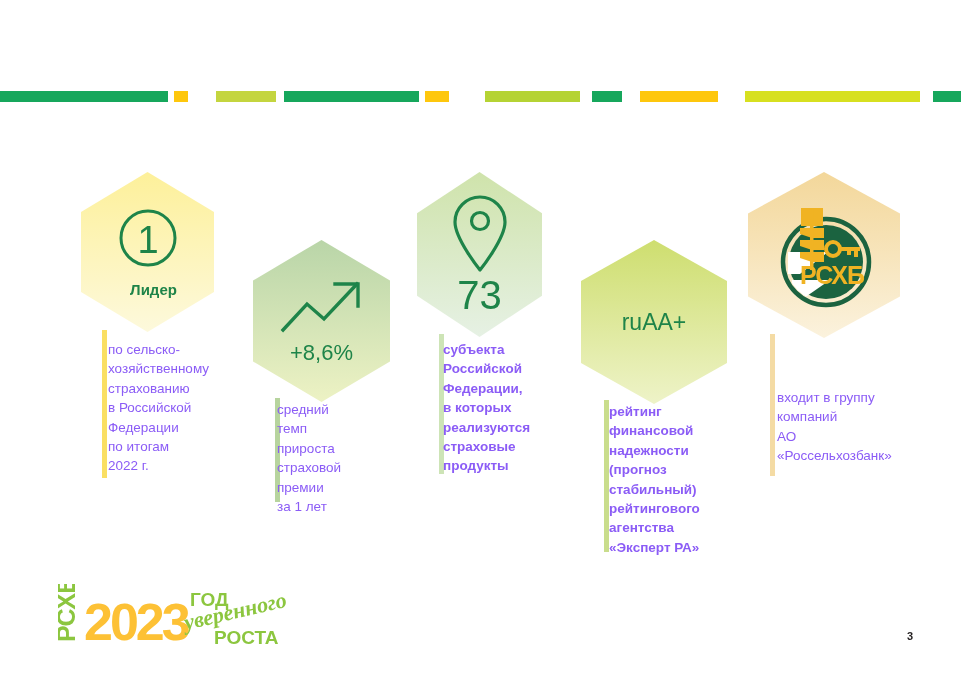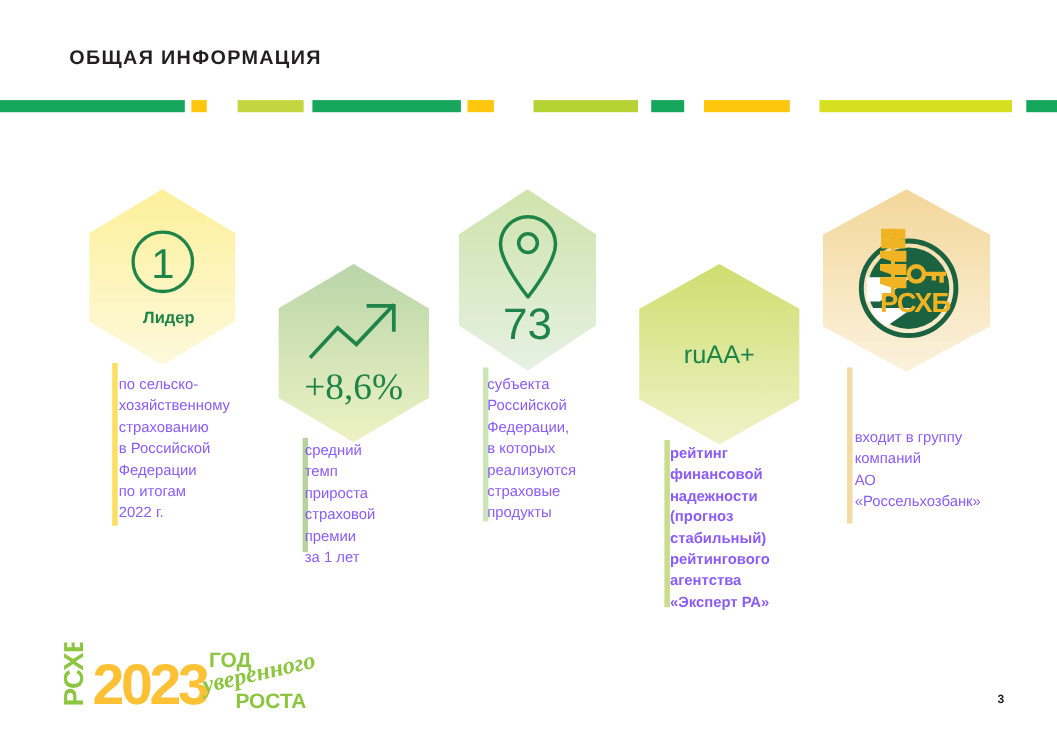--- a/index.html
+++ b/index.html
@@ -41,38 +41,37 @@
     white-space:pre-line;
   }
 
   
   .hex-bignum{
     font-size:40px;color:#1e8449;line-height:1;font-weight:400;
   }
   .hex-label{
     font-size:15px;font-weight:bold;color:#1e8449;margin-top:12px;margin-left:12px;
   }
-  .hex-pct{font-size:34px;color:#1e8449;line-height:1;font-family:Liberation Serif, serif;}
+  .hex-pct{font-size:22px;color:#1e8449;line-height:1;}
   .hex-rating{font-size:23px;color:#1e8449;line-height:1;}
 
   .icon-svg{display:block;}
 
   
   #brand-logo{position:absolute;left:58px;top:584px;width:232px;height:62px;}
   .page-num{
     position:absolute;right:48px;top:630px;
     font-size:11px;font-weight:bold;color:#231f20;
   }
 </style>
 </head>
 <body>
 
 <div id="slide">
 
-  <div class="slide-title">ОБЩАЯ ИНФОРМАЦИЯ</div>
 
   <div class="rule-bar" id="rule-bar">
       <div class="rule-seg" style="left: 0px; width: 168px; background: rgb(22, 167, 92);"></div>
       <div class="rule-seg" style="left: 174px; width: 14px; background: rgb(254, 199, 13);"></div>
       <div class="rule-seg" style="left: 216px; width: 60px; background: rgb(196, 213, 63);"></div>
       <div class="rule-seg" style="left: 284px; width: 135px; background: rgb(22, 167, 92);"></div>
       <div class="rule-seg" style="left: 425px; width: 24px; background: rgb(254, 199, 13);"></div>
       <div class="rule-seg" style="left: 485px; width: 95px; background: rgb(181, 211, 52);"></div>
       <div class="rule-seg" style="left: 592px; width: 30px; background: rgb(22, 167, 92);"></div>
       <div class="rule-seg" style="left: 640px; width: 78px; background: rgb(254, 199, 13);"></div>
@@ -121,21 +120,21 @@
         <div class="connector" style="left: 439px; top: 334px; height: 140px; background: rgb(205, 228, 182);"></div>
         <div class="hex" style="left: 417px; top: 172px; width: 125px; height: 165px; background: linear-gradient(rgb(207, 227, 171) 0%, rgb(230, 241, 228) 100%);">
           <div class="hex-inner">
             <svg class="icon-svg" width="62" height="78" viewBox="0 0 62 78">
               <path d="M31 75 C31 75 6 44 6 27 A25 25 0 0 1 56 27 C56 44 31 75 31 75 Z" fill="none" stroke="#1e8449" stroke-width="3.2" stroke-linejoin="round"></path>
               <circle cx="31" cy="26" r="8.5" fill="none" stroke="#1e8449" stroke-width="3.2"></circle>
             </svg>
             <div class="hex-bignum" style="margin-top: 2px;">73</div>
           </div>
         </div>
-        <div class="caption" style="left: 443px; top: 340px;">субъекта
+        <div class="caption" style="left: 443px; top: 340px; font-weight: bold;">субъекта
 Российской
 Федерации,
 в которых
 реализуются
 страховые
 продукты</div>
       </div>
       <div class="hex-card">
         <div class="connector" style="left: 604px; top: 400px; height: 152px; background: rgb(201, 221, 140);"></div>
         <div class="hex" style="left: 581px; top: 240px; width: 146px; height: 164px; background: linear-gradient(rgb(206, 222, 111) 0%, rgb(238, 243, 200) 100%);">

